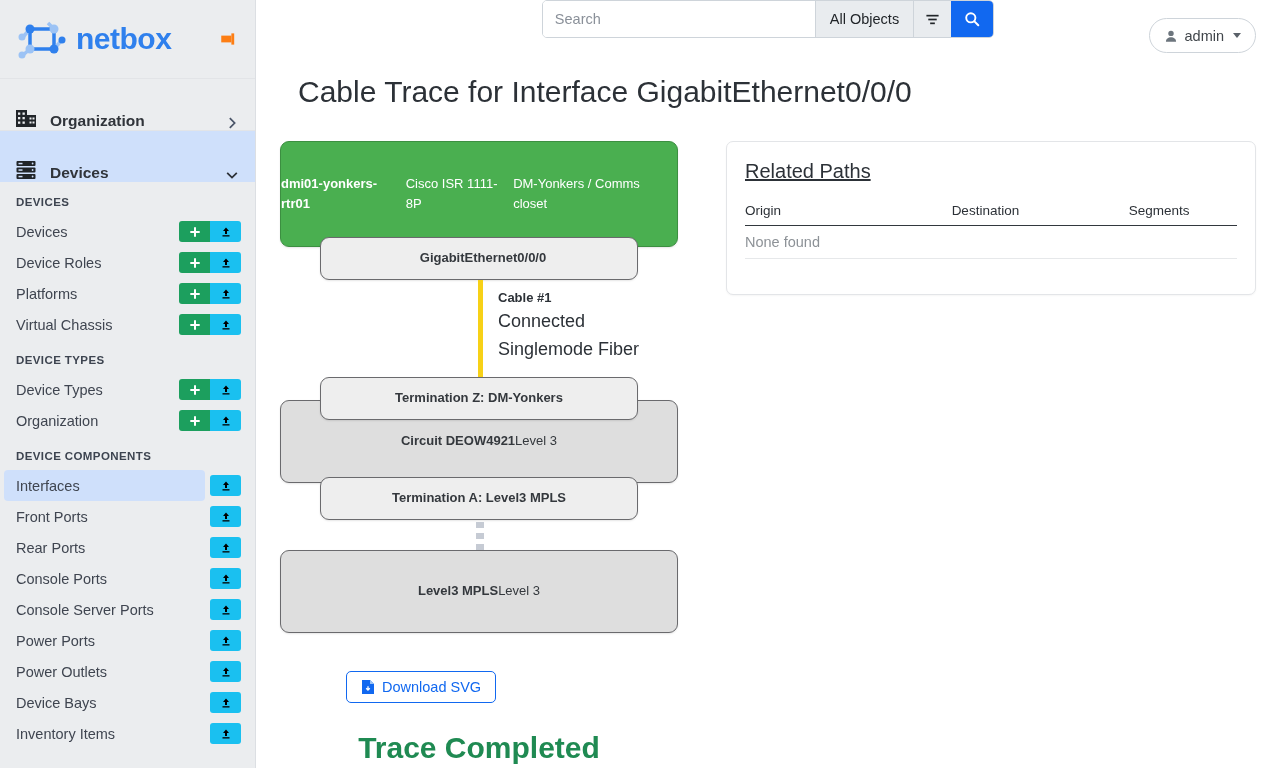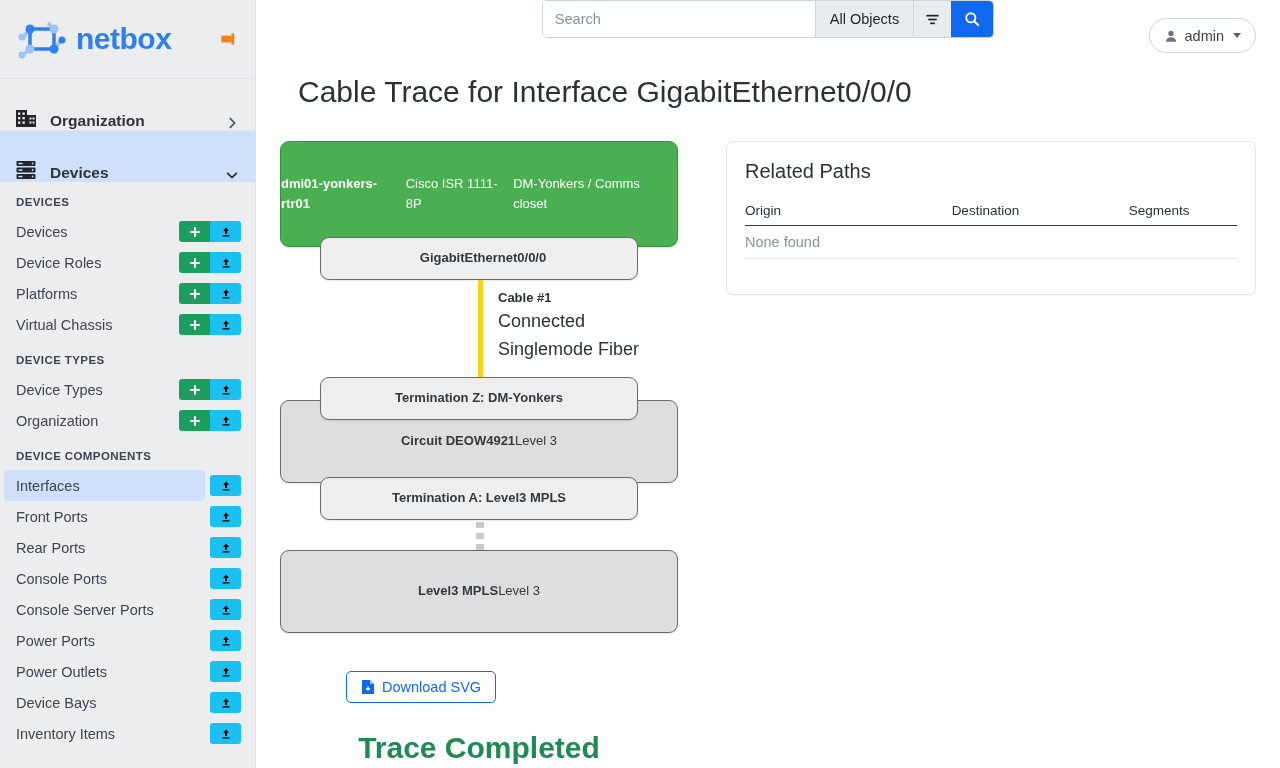--- a/index.html
+++ b/index.html
@@ -223,21 +223,21 @@
   }
 
   
   .card {
     flex: 1; max-width: 568px; height: 154px;
     border: 1px solid #e3e5e8; border-radius: 7px;
     background: #fff;
     box-shadow: 0 1px 2px rgba(0,0,0,0.04);
     padding: 18px 18px 0 18px;
   }
-  .card-title { font-size: 20px; color: #2c3137; margin-bottom: 20px; }
+  .card-title { font-size: 20px; color: #2c3137; margin-bottom: 20px; text-decoration: underline; }
   table.paths { width: 100%; border-collapse: collapse; }
   table.paths th {
     text-align: left; font-size: 13.5px; font-weight: 400; color: #2c3137;
     padding: 0 0 7px 0; border-bottom: 1.6px solid #32383e;
   }
   table.paths th.c1 { width: 42%; }
   table.paths th.c2 { width: 36%; }
   table.paths td {
     font-size: 14.5px; color: #8d9297;
     padding: 8px 0; border-bottom: 1px solid #e6e8ea;

